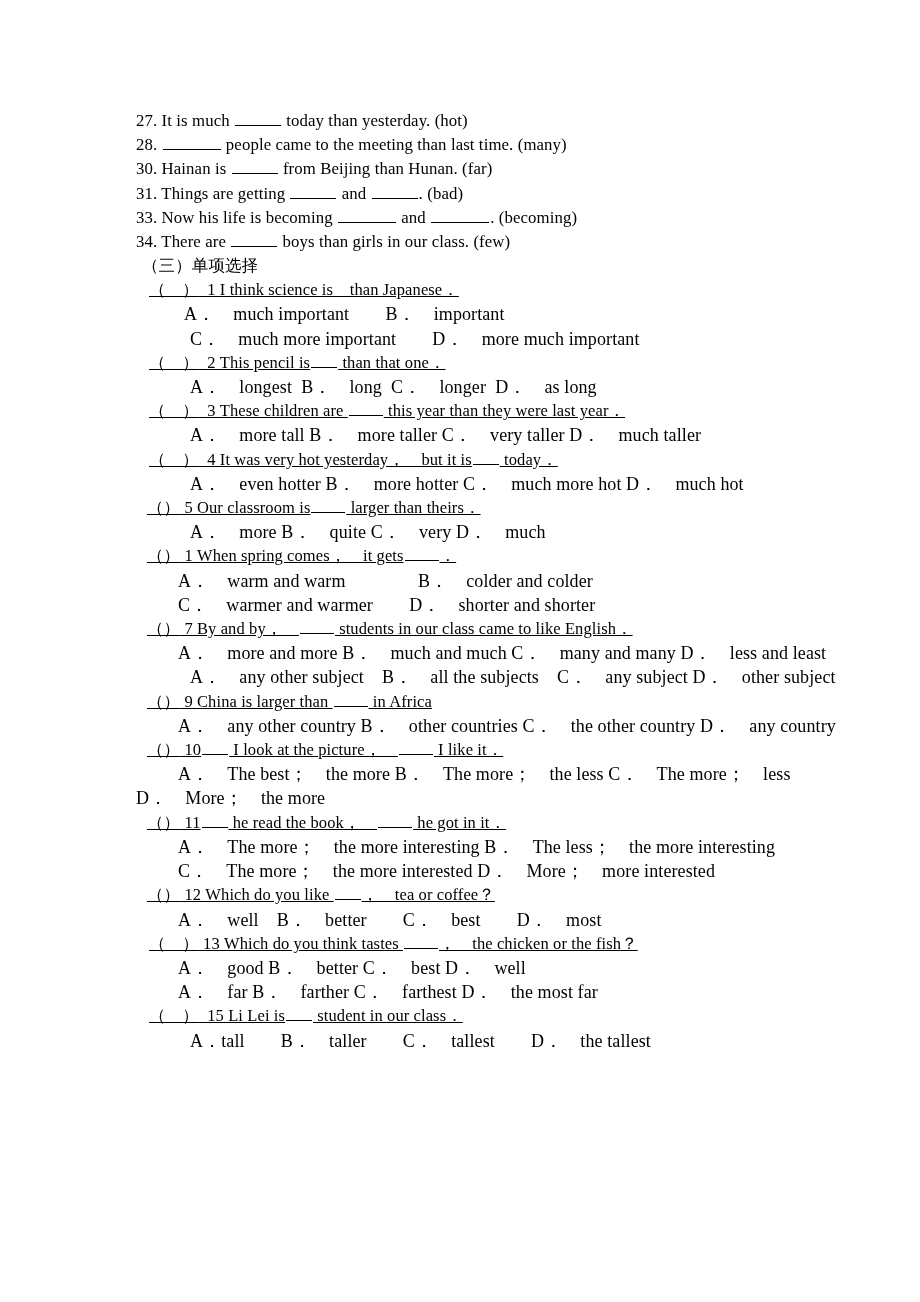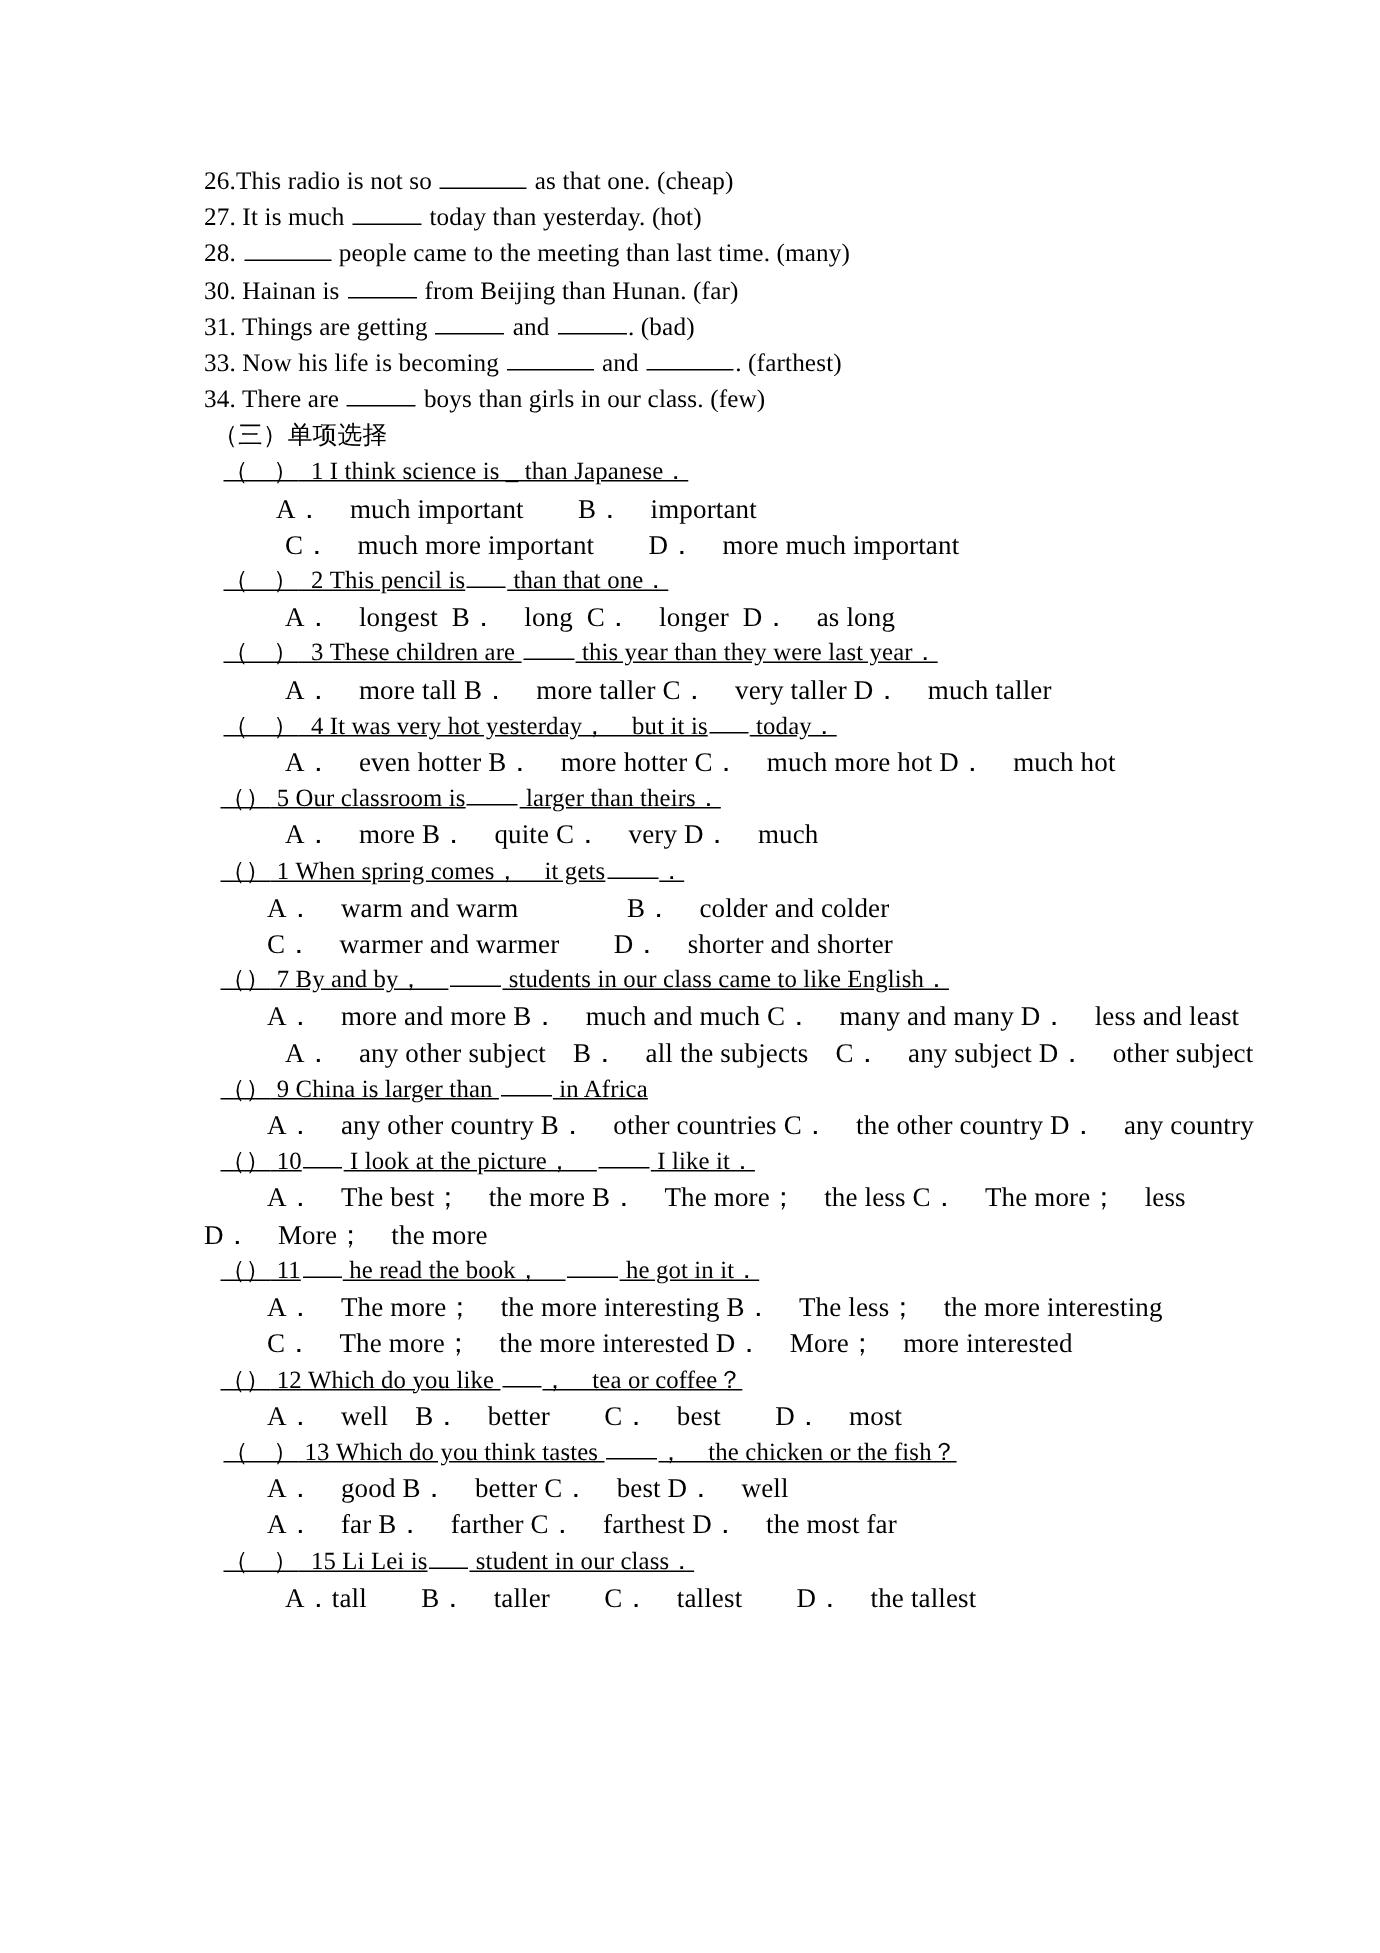--- a/index.html
+++ b/index.html
@@ -85,33 +85,32 @@
   .b-xl { width: 58px; }
 </style>
 </head>
 <body>
 
 <div class="page">
   <div class="content">
 
     <div>
 
-      <div class="line fill-line"><span>26.</span><span>This radio is not so </span><span class="blank b-xl"></span><span> as that one. (cheap)</span></div>
 
       <div class="line fill-line"><span>27. </span><span>It is much </span><span class="blank b-l"></span><span> today than yesterday. (hot)</span></div>
 
       <div class="line fill-line"><span>28. </span><span class="blank b-xl"></span><span> people came to the meeting than last time. (many)</span></div>
 
 
       <div class="line fill-line"><span>30. </span><span>Hainan is </span><span class="blank b-l"></span><span> from Beijing than Hunan. (far)</span></div>
 
       <div class="line fill-line"><span>31. </span><span>Things are getting </span><span class="blank b-l"></span><span> and </span><span class="blank b-l"></span><span>. (bad)</span></div>
 
 
-      <div class="line fill-line"><span>33. </span><span>Now his life is becoming </span><span class="blank b-xl"></span><span> and </span><span class="blank b-xl"></span><span>. (farthest)</span></div>
+      <div class="line fill-line"><span>33. </span><span>Now his life is becoming </span><span class="blank b-xl"></span><span> and </span><span class="blank b-xl"></span><span>. (becoming)</span></div>
 
       <div class="line fill-line"><span>34. </span><span>There are </span><span class="blank b-l"></span><span> boys than girls in our class. (few)</span></div>
     </div>
 
     <div class="line section-heading">（三）单项选择</div>
 
     <div>
 
       <div class="line q-line"><span>（　）</span><span>  1 I think science is _ than Japanese．</span></div>
       <div class="line opt-line">A．　much important　　B．　important</div>

